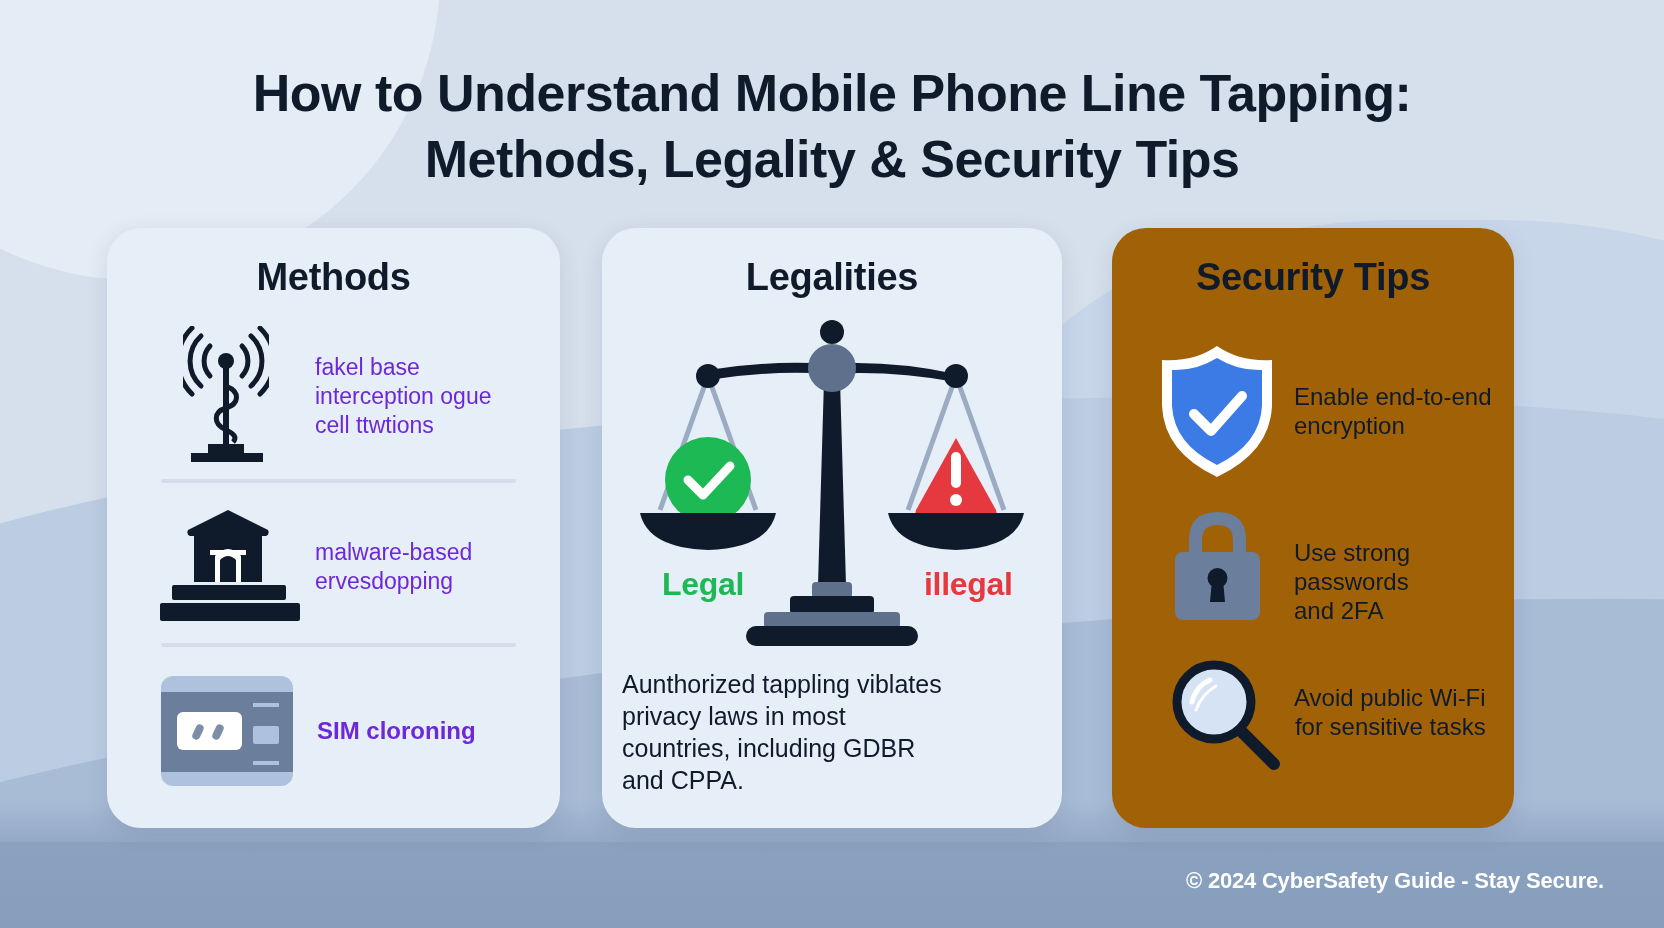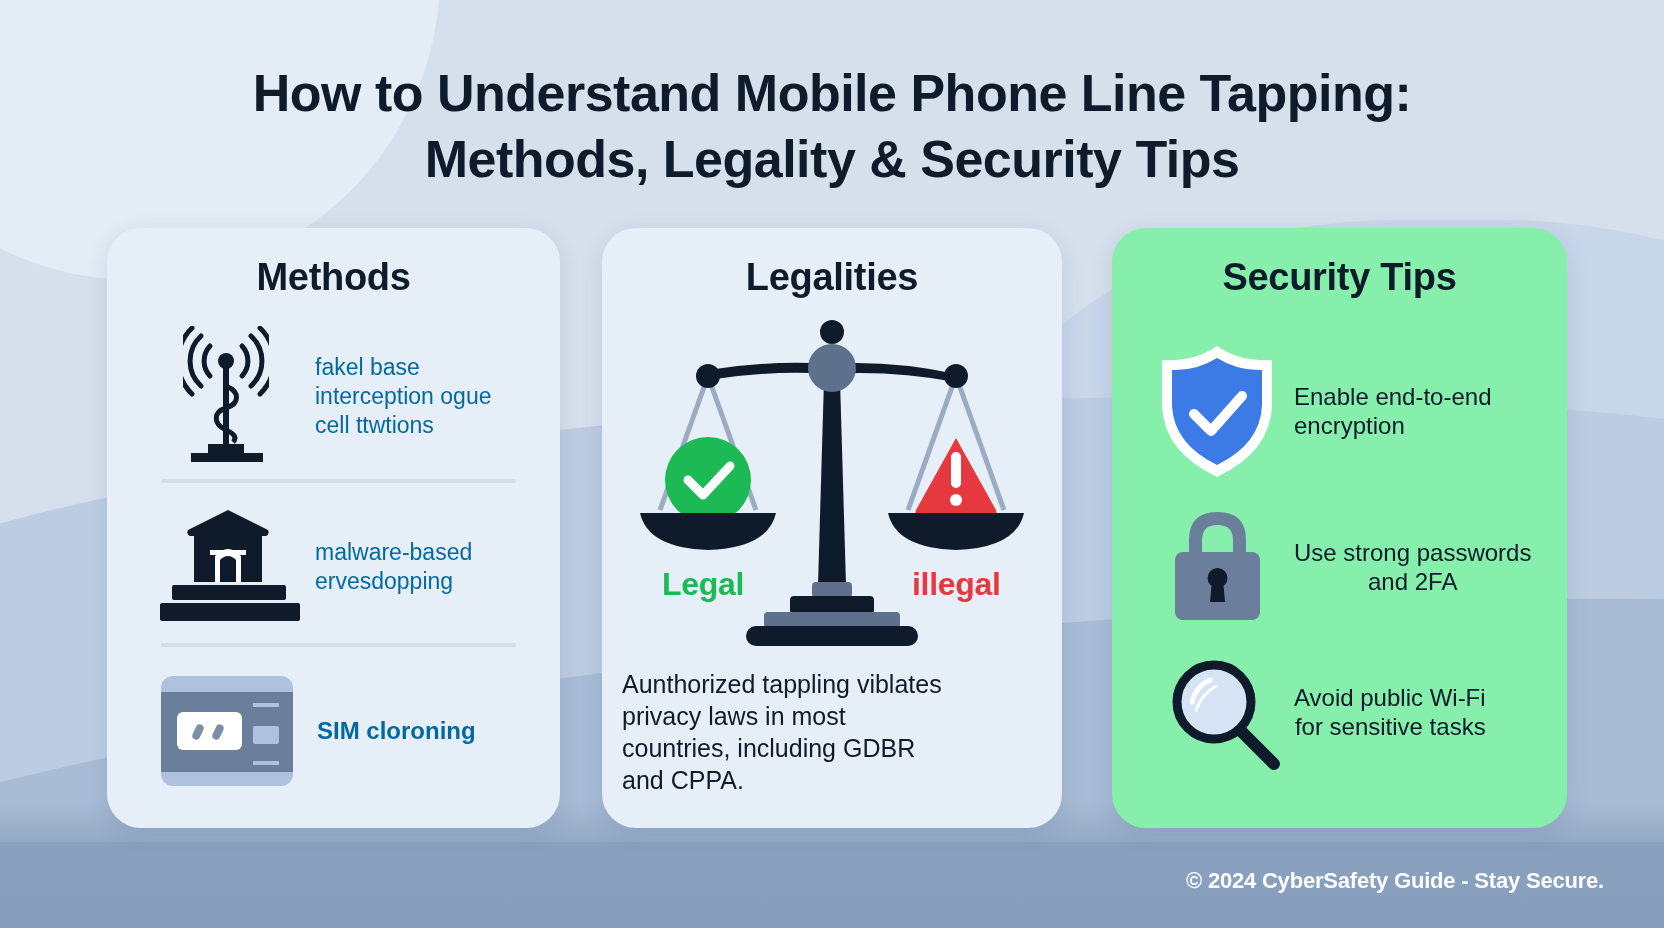--- a/index.html
+++ b/index.html
@@ -49,29 +49,29 @@
   }
   .title .line { display: block; }
 
   .card {
     position: absolute; top: 228px; height: 600px;
     border-radius: 34px;
     box-shadow: 0 6px 22px rgba(60, 80, 110, 0.14);
   }
   .card-methods { left: 107px; width: 453px; background: #e6eef7; }
   .card-legal { left: 602px; width: 460px; background: #e6eef7; }
-  .card-security { left: 1112px; width: 455px; background: #86efac; }
+  .card-security { left: 1112px; width: 402px; background: #a16207; }
 
   .card-title {
     position: absolute; left: 0; width: 100%; top: 28px; text-align: center;
     font-size: 38px; font-weight: 700; color: #0f1b2a; letter-spacing: -0.3px;
   }
 
   .item-text {
-    position: absolute; font-size: 23px; line-height: 29px; color: #0369a1;
+    position: absolute; font-size: 23px; line-height: 29px; color: #6d28d9;
     font-weight: 400;
   }
   .item-text.bold { font-weight: 700; font-size: 24px; }
   .divider {
     position: absolute; left: 54px; width: 355px; height: 4px;
     background: #d4dde9; border-radius: 2px;
   }
 
   .icon { position: absolute; }
   .icon svg { display: block; width: 100%; height: 100%; }
@@ -208,21 +208,21 @@
       <path d="M316 118 L356 190 Q358 196 352 196 L280 196 Q274 196 276 190 Z" fill="#e5393f"></path>
       <rect x="311" y="132" width="10" height="36" rx="5" fill="#ffffff"></rect>
       <circle cx="316" cy="180" r="6" fill="#ffffff"></circle>
 
       <path d="M0 193 L136 193 Q128 228 68 230 Q8 228 0 193 Z" fill="#0f1b2a"></path>
       <path d="M248 193 L384 193 Q376 228 316 230 Q256 228 248 193 Z" fill="#0f1b2a"></path>
     </svg>
   </div>
 
   <div class="legal-label" style="left:60px; top:338px; color:#1db954;">Legal</div>
-  <div class="legal-label" style="left:310px; top:338px; color:#e5393f;">illegal</div>
+  <div class="legal-label" style="left:322px; top:338px; color:#e5393f;">illegal</div>
 
   <div class="legal-desc">
     <div>Aunthorized tappling viblates</div>
     <div>privacy laws in most</div>
     <div>countries, including GDBR</div>
     <div>and CPPA.</div>
   </div>
 </section>
 
 <section class="card card-security">
@@ -241,21 +241,21 @@
   </div>
 
   <div class="icon" style="left:63px; top:280px; width:85px; height:112px;">
     <svg viewBox="0 0 85 112">
       <path d="M14 48 L14 32 Q14 4 42.5 4 Q71 4 71 32 L71 48 L58 48 L58 32 Q58 17 42.5 17 Q27 17 27 32 L27 48 Z" fill="#6b7e9b"></path>
       <rect x="0" y="44" width="85" height="68" rx="8" fill="#6b7e9b"></rect>
       <circle cx="42.5" cy="70" r="10" fill="#0f1b2a"></circle>
       <path d="M37 72 L48 72 L50 94 L35 94 Z" fill="#0f1b2a"></path>
     </svg>
   </div>
-  <div class="sec-text" style="top:310px;text-align:center;">
+  <div class="sec-text" style="top:310px;">
     <div>Use strong passwords</div>
     <div>and 2FA</div>
   </div>
 
   <div class="icon" style="left:60px; top:432px; width:110px; height:112px;">
     <svg viewBox="0 0 110 112">
       <circle cx="42" cy="42" r="37" fill="#d6e3f4" stroke="#0f1b2a" stroke-width="9"></circle>
       <path d="M20 42 Q24 26 38 20" fill="none" stroke="#ffffff" stroke-width="5" stroke-linecap="round"></path>
       <path d="M24 50 Q30 34 44 26" fill="none" stroke="#ffffff" stroke-width="3" stroke-linecap="round"></path>
       <line x1="70" y1="72" x2="102" y2="104" stroke="#0f1b2a" stroke-width="12" stroke-linecap="round"></line>

